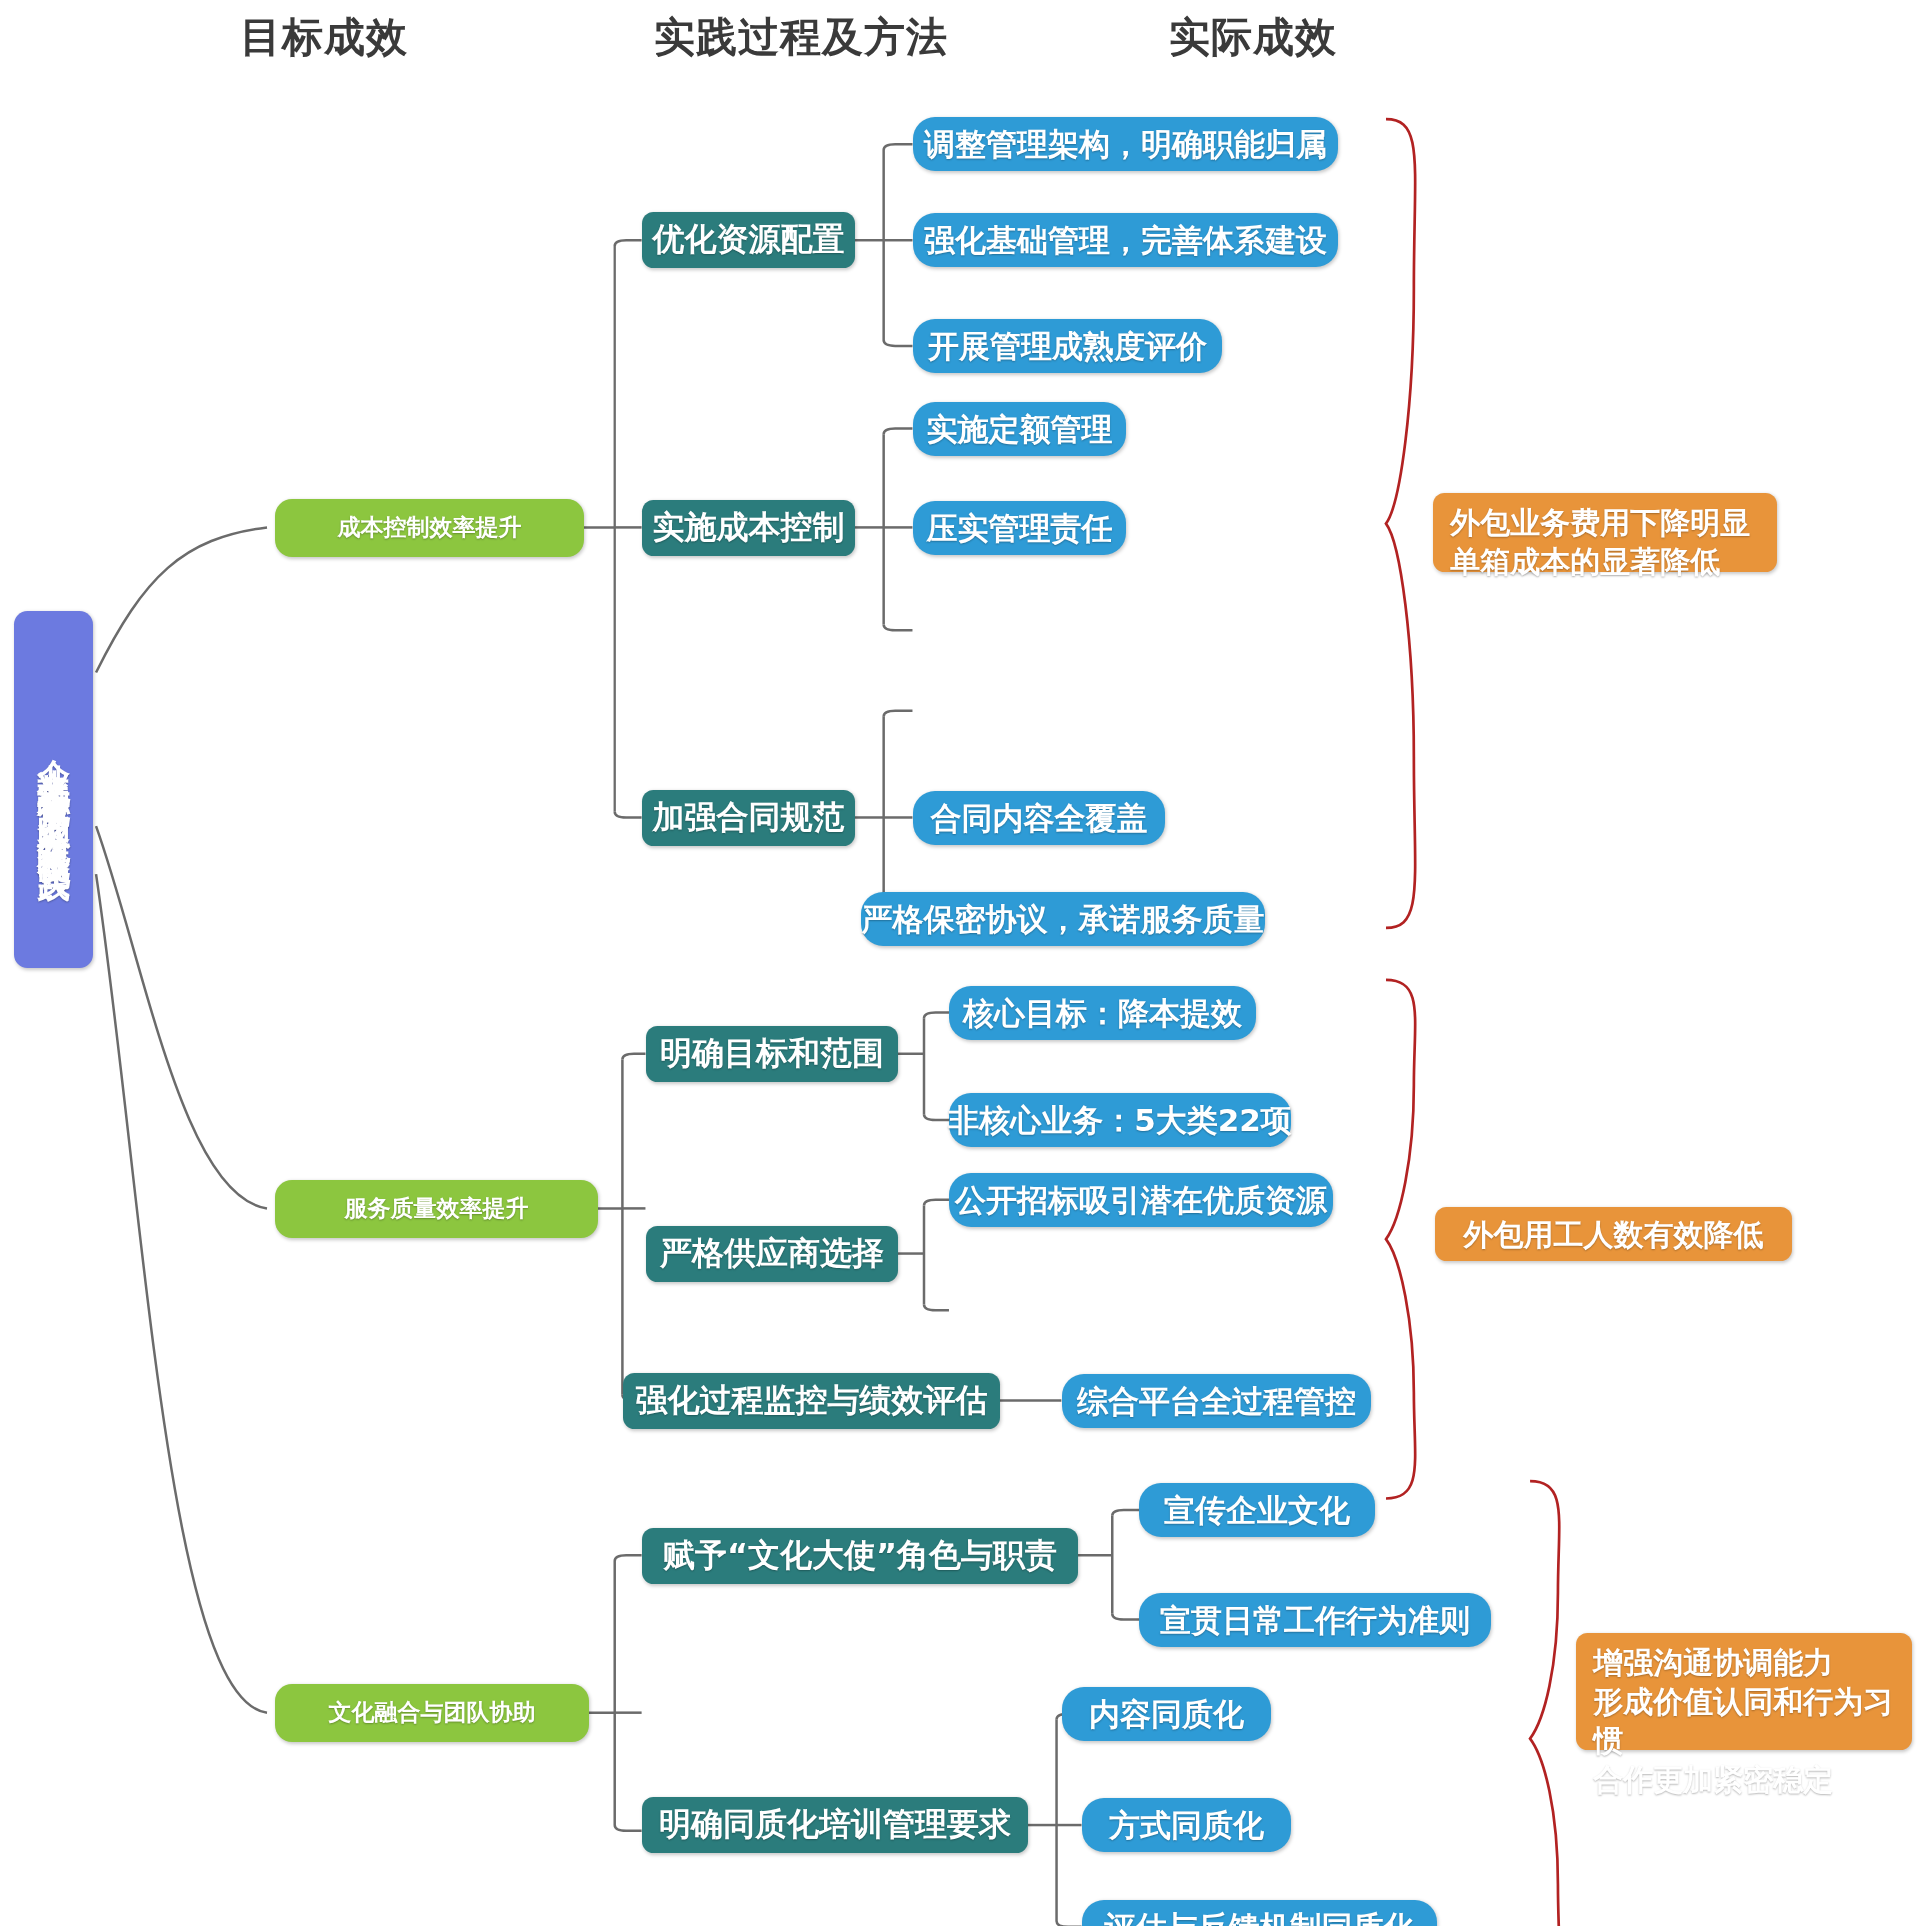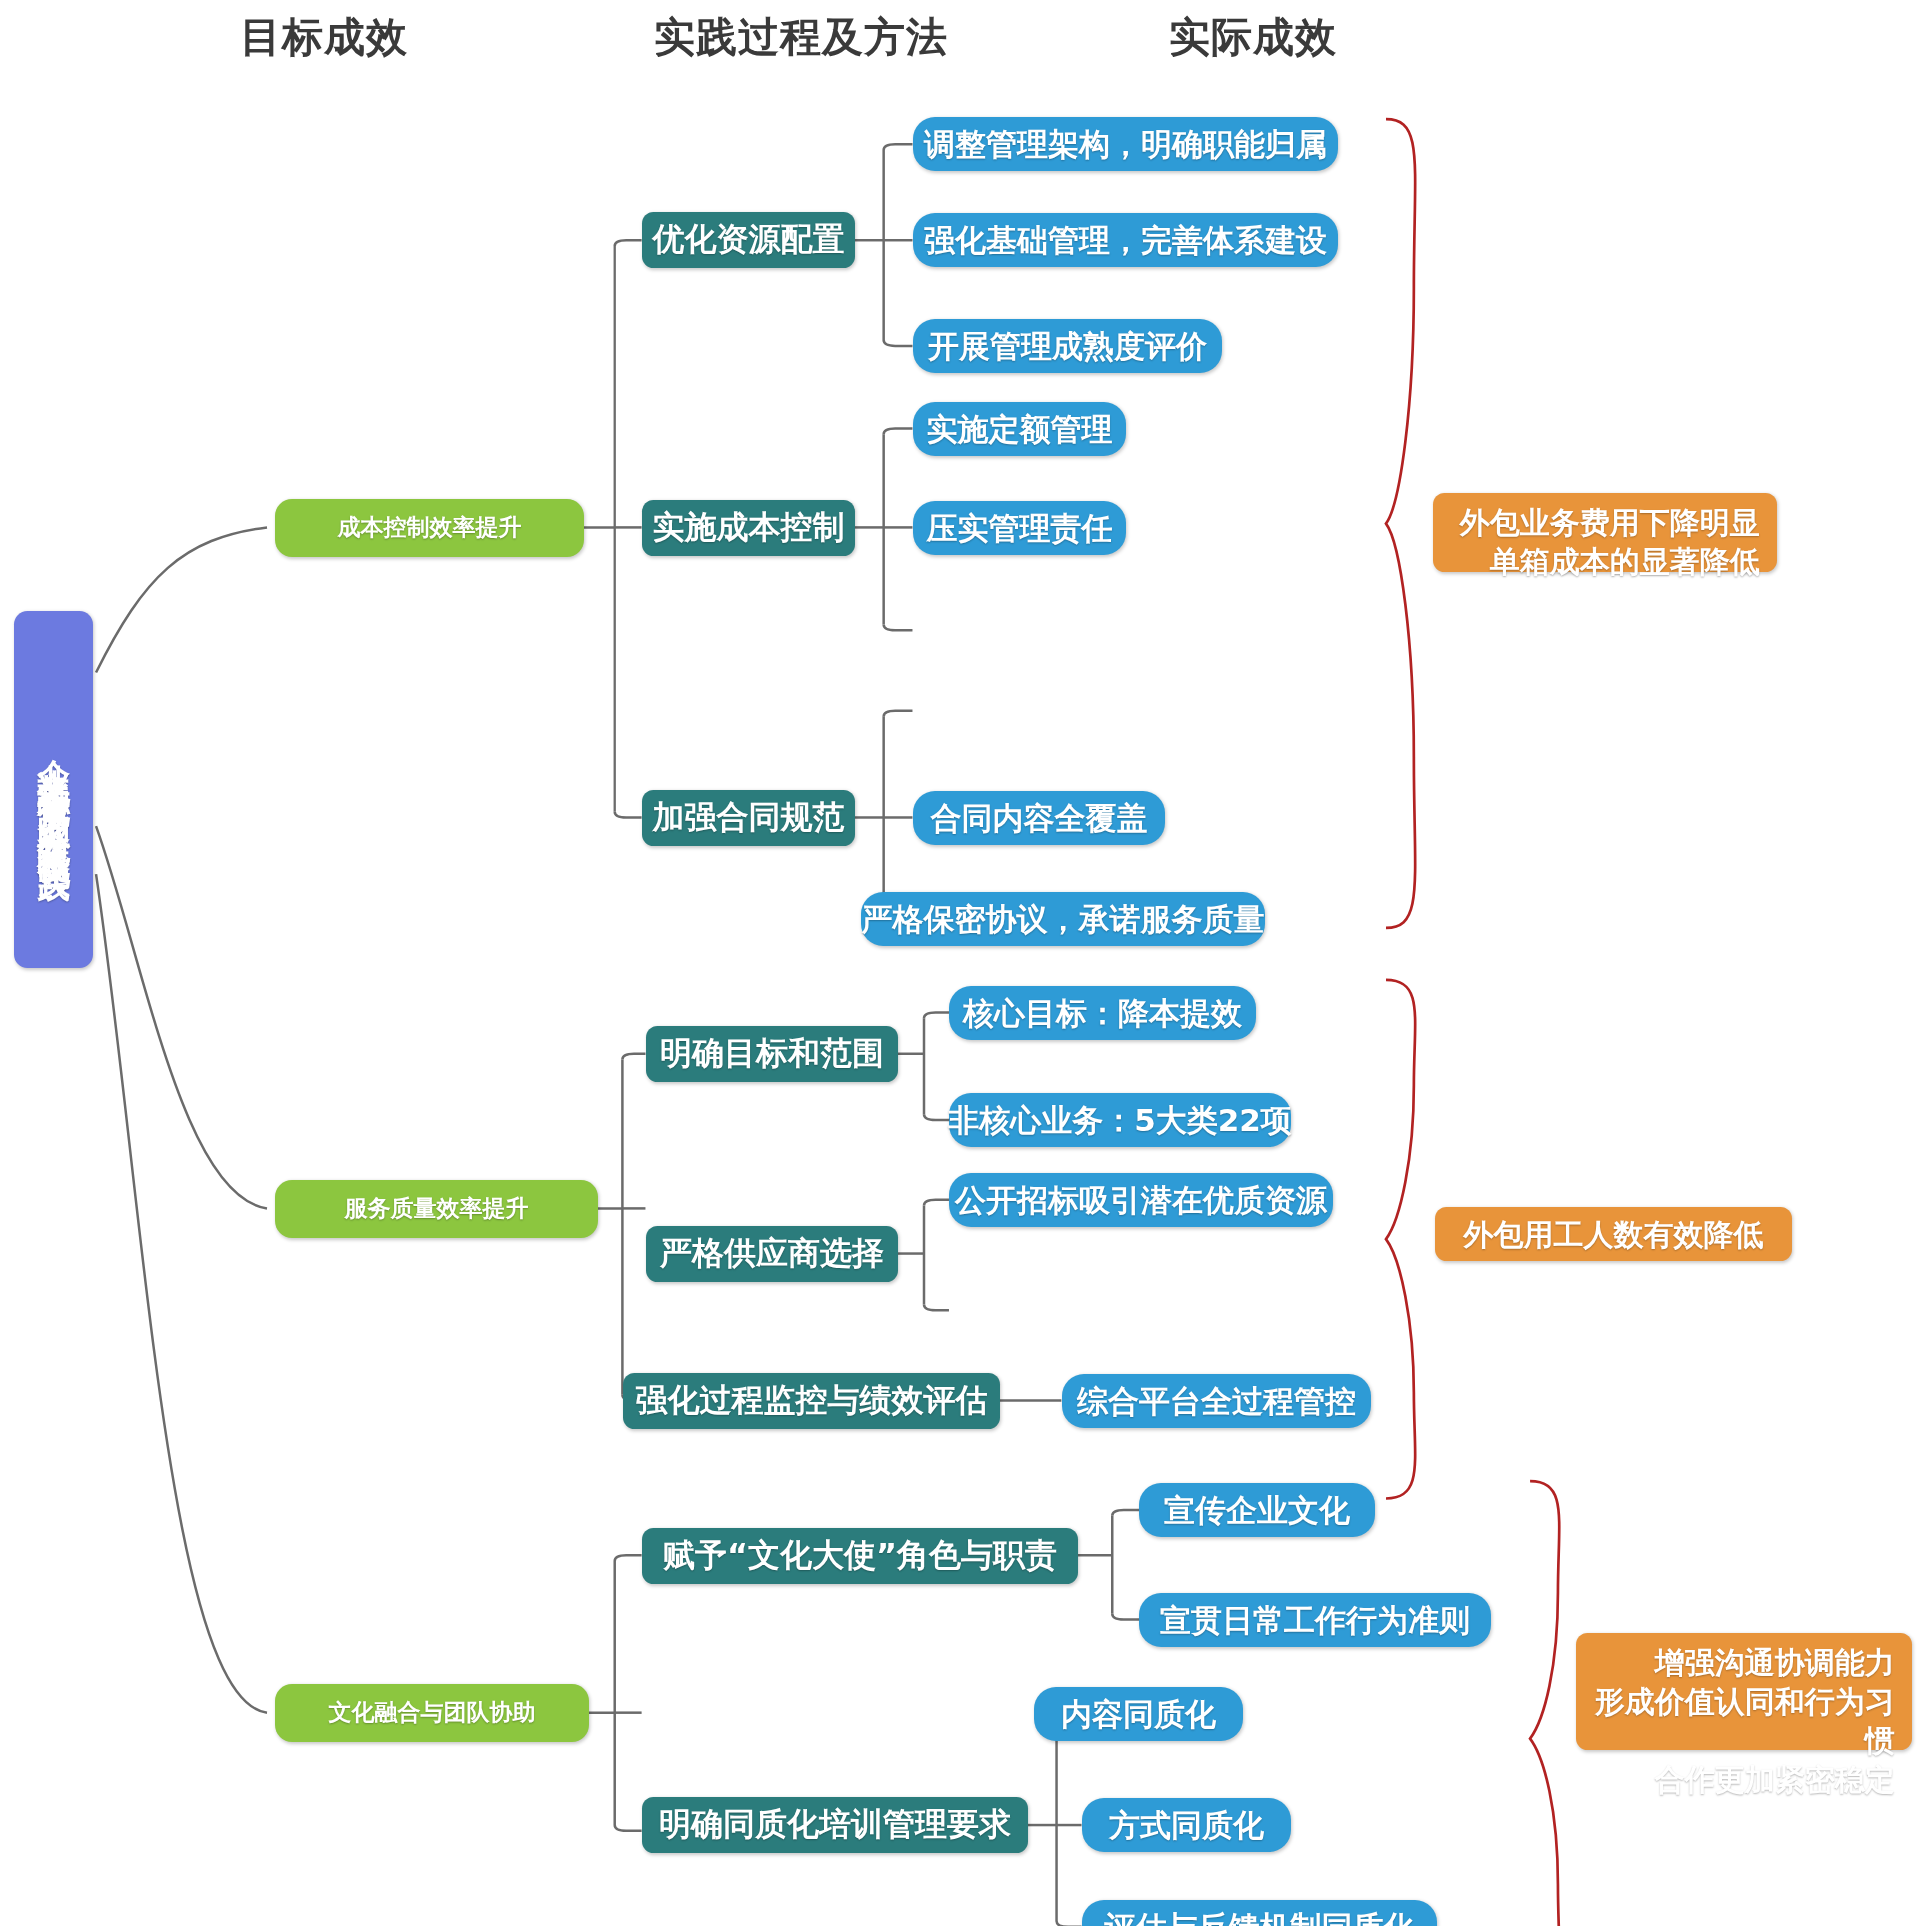--- a/index.html
+++ b/index.html
@@ -28,21 +28,21 @@
     background:#6C7AE0;border-radius:13.4px;
     writing-mode:vertical-rl;text-orientation:upright;
     letter-spacing:5.8px;font-size:33px;padding:9.6px 0;
     line-height:1.08;
   }
   .node.lvl1{background:#8CC63F;font-size:23px;border-radius:17px;margin-left:8px;}
   .node.lvl2{background:#2B7C7C;font-size:32px;border-radius:11.5px;}
   .node.leaf{background:#2E9BD6;font-size:31px;border-radius:22px;}
   .node.outcome{
     background:#E8943A;font-size:30px;border-radius:11.5px;
-    display:block;padding:9.6px 17.3px;text-align:right;white-space:pre-line;
+    display:block;padding:9.6px 17.3px;text-align:left;white-space:pre-line;
     line-height:1.30;
   }
 </style>
 </head>
 <body>
 
 <div id="stage">
 
   <svg class="wires" viewBox="0 0 2000 2005">
     <g fill="none" stroke="#6b6b6b" stroke-width="2.6">
@@ -156,21 +156,21 @@
 
   <div class="node outcome" style="left:1435px;top:1207px;width:357px;height:54px;display:flex;align-items:center;justify-content:center;white-space:nowrap;padding:0 17.3px;">外包用工人数有效降低</div>
 
   <div class="node lvl1" style="left:267px;top:1684px;width:314px;height:58px;">文化融合与团队协助</div>
 
   <div class="node lvl2" style="left:642px;top:1528px;width:436px;height:56px;">赋予“文化大使”角色与职责</div>
   <div class="node leaf" style="left:1139px;top:1483px;width:236px;height:54px;">宣传企业文化</div>
   <div class="node leaf" style="left:1139px;top:1593px;width:352px;height:54px;">宣贯日常工作行为准则</div>
 
   <div class="node lvl2" style="left:642px;top:1797px;width:386px;height:56px;">明确同质化培训管理要求</div>
-  <div class="node leaf" style="left:1034px;top:1687px;width:209px;height:54px;">内容同质化</div>
+  <div class="node leaf" style="left:1062px;top:1687px;width:209px;height:54px;">内容同质化</div>
   <div class="node leaf" style="left:1082px;top:1798px;width:209px;height:54px;">方式同质化</div>
   <div class="node leaf" style="left:1082px;top:1900px;width:355px;height:54px;">评估与反馈机制同质化</div>
 
   <div class="node outcome" style="left:1576px;top:1633px;width:336px;height:117px;">增强沟通协调能力
 形成价值认同和行为习惯
 合作更加紧密稳定</div>
 
 </div>
 
 

